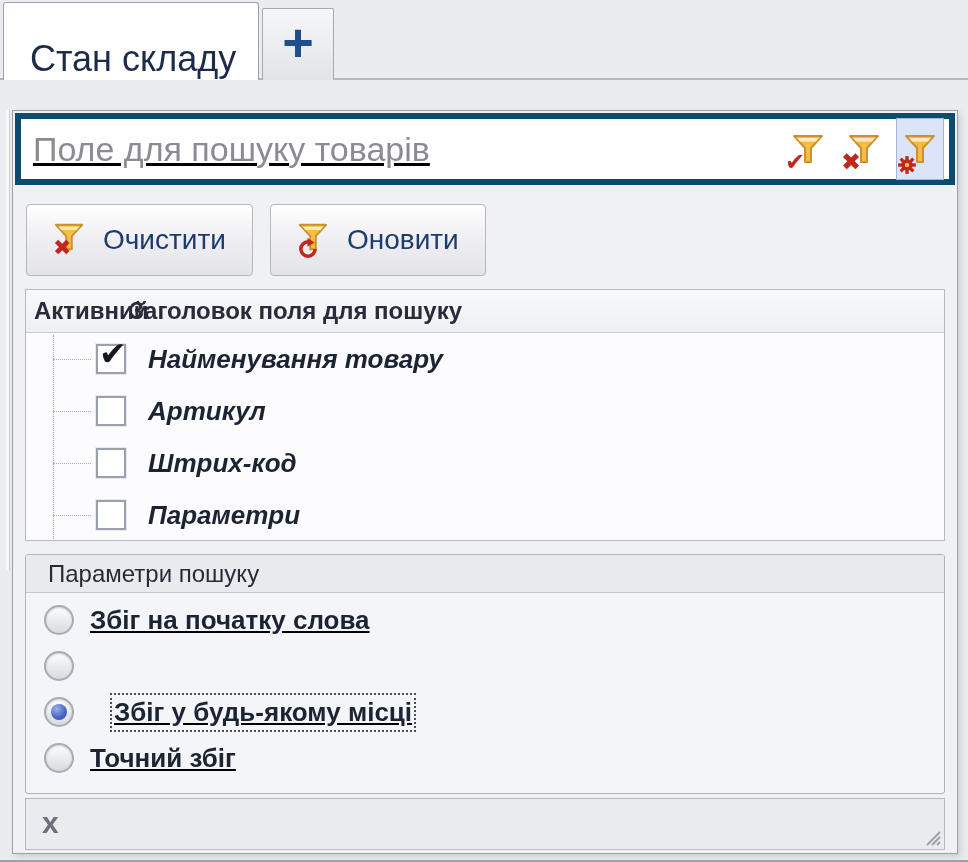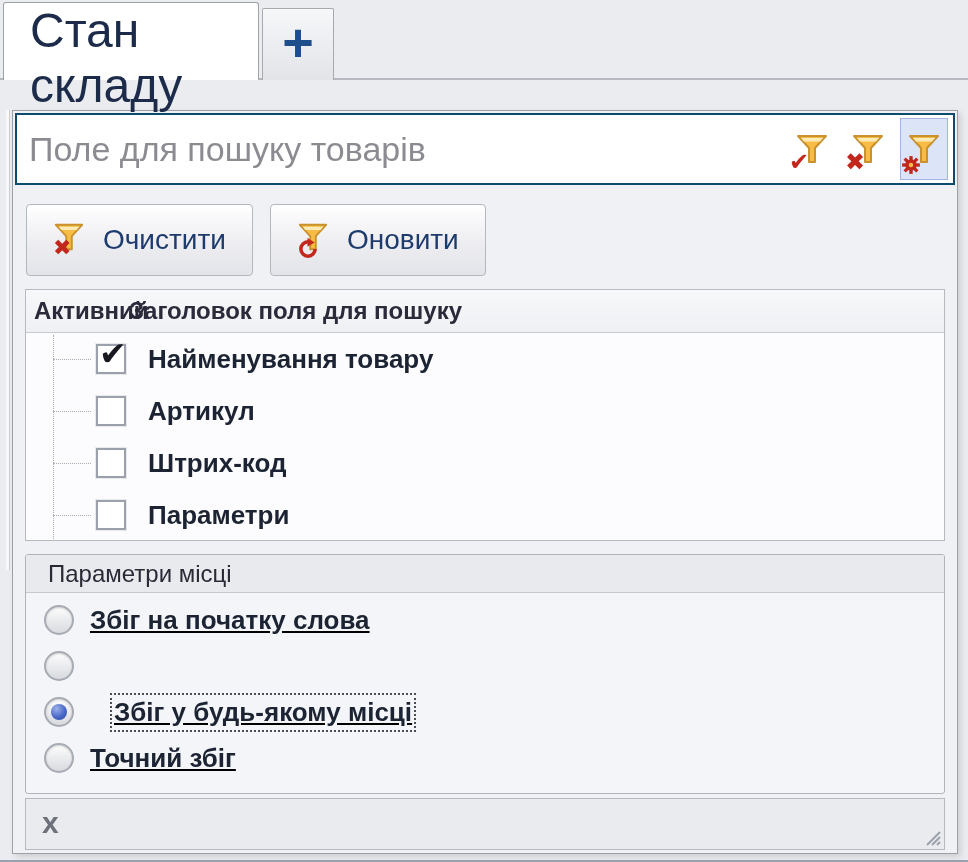--- a/index.html
+++ b/index.html
@@ -9,22 +9,22 @@
     font-family:"Liberation Sans","DejaVu Sans",sans-serif;
     -webkit-font-smoothing:antialiased;
   }
   
   .tabbar{position:absolute;left:0;top:0;right:0;height:80px;background:#ebecef;}
   .tabbar-line{position:absolute;left:0;right:0;bottom:0;height:2px;background:#b5b8be;}
   .tab-active{
     position:absolute;left:3px;top:2px;width:256px;height:78px;z-index:2;
     background:#ffffff;border:1px solid #9ea1a8;border-bottom:none;
     border-radius:3px 3px 0 0;box-sizing:border-box;
-    display:flex;align-items:flex-start;padding-left:26px;
-    font-size:48px;color:#1c2b4a;cursor:default;
+    display:flex;align-items:flex-end;padding-left:26px;
+    font-size:36px;color:#1c2b4a;cursor:default;
   }
   .tab-add{
     position:absolute;left:262px;top:8px;width:72px;height:72px;z-index:1;
     background:linear-gradient(#f6f7f9,#e2e4e8);
     border:1px solid #a6a9b0;border-bottom:none;border-radius:2px 2px 0 0;
     box-sizing:border-box;display:flex;align-items:center;justify-content:center;
     color:#1f4e8c;font-size:54px;font-weight:700;line-height:1;padding-bottom:6px;
   }
   .left-sliver{position:absolute;left:6px;top:110px;width:3px;height:460px;
     background:#f7f8fa;border-right:1px solid #ccd0d6;}
@@ -32,22 +32,22 @@
 
   
   .popup{
     position:absolute;left:12px;top:110px;width:946px;height:744px;
     background:#f0f1f4;border:1px solid #9da0a6;box-sizing:border-box;
     box-shadow:3px 3px 6px rgba(0,0,0,.12);
   }
   
   .searchbar{
     position:absolute;left:2px;right:2px;top:2px;height:72px;
-    background:#ffffff;border:2px solid #0c4a6e;box-sizing:border-box;
-    display:flex;align-items:center;
+    background:#ffffff;border:6px solid #0c4a6e;box-sizing:border-box;
+    display:flex;align-items:center;text-decoration:underline;
   }
   .search-input{
     flex:1;border:none;outline:none;background:transparent;
     font-family:inherit;font-size:34px;color:#3a3a42;padding:0 0 0 12px;height:60px;
   }
   .search-input::placeholder{color:#8b8b92;opacity:1;}
   .iconbar{display:flex;align-items:center;gap:8px;padding-right:5px;}
   .icon-btn{
     position:relative;width:48px;height:62px;
     display:flex;align-items:center;justify-content:center;
@@ -78,21 +78,21 @@
     position:absolute;left:12px;right:12px;top:178px;height:252px;
     border:1px solid #b6b9bf;background:#fcfcfe;box-sizing:border-box;overflow:hidden;
   }
   .thead{
     height:42px;display:flex;align-items:center;
     background:linear-gradient(#f7f8fa,#eef0f3);
     border-bottom:1px solid #c9cbd0;
     font-size:24px;font-weight:600;color:#2a2a3a;
   }
   .th-active{width:103px;padding-left:8px;box-sizing:border-box;}
-  .tbody{position:relative;height:264px;overflow:hidden;background:#fcfcfe;}
+  .tbody{position:relative;height:264px;overflow:hidden;background:#fcfcfe;font-style:italic;}
   .treeline{position:absolute;left:27px;top:2px;bottom:0;width:0;
     border-left:1px dotted #a9adb5;}
   .trow{position:relative;height:52px;display:flex;align-items:center;}
   .trow:first-of-type{margin-top:18px;}
   .trow::before{content:'';position:absolute;left:27px;top:50%;width:38px;
     border-top:1px dotted #a9adb5;}
   .checkbox{
     position:relative;margin-left:70px;width:26px;height:26px;flex:0 0 auto;
     background:#fff;border:2px solid #9ba1ab;box-sizing:content-box;
     box-shadow:0 0 0 1px #e7e9ec;
@@ -244,21 +244,21 @@
       </div>
       <div class="trow">
         <span class="checkbox"></span>
         <span class="lbl">Параметри</span>
       </div>
 
     </div>
   </div>
 
   <div class="group">
-    <div class="group-head">Параметри місці</div>
+    <div class="group-head">Параметри пошуку</div>
     <div class="options">
 
       <div class="option">
         <span class="radio"></span>
         <span class="lbl">Збіг на початку слова</span>
       </div>
       <div class="option">
         <span class="radio"></span>
       </div>
       <div class="option">

